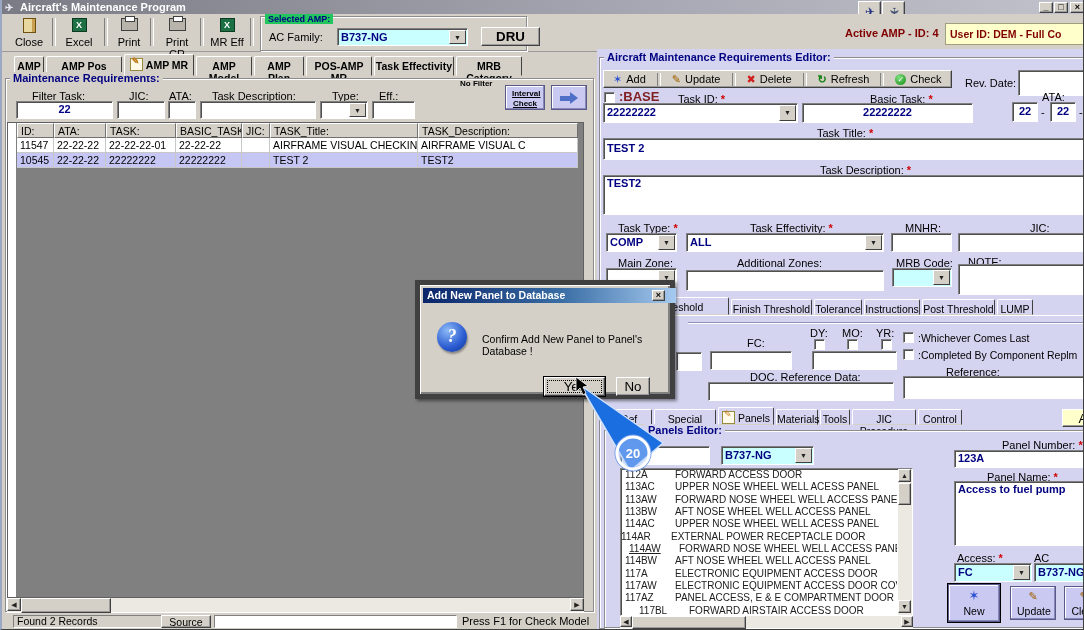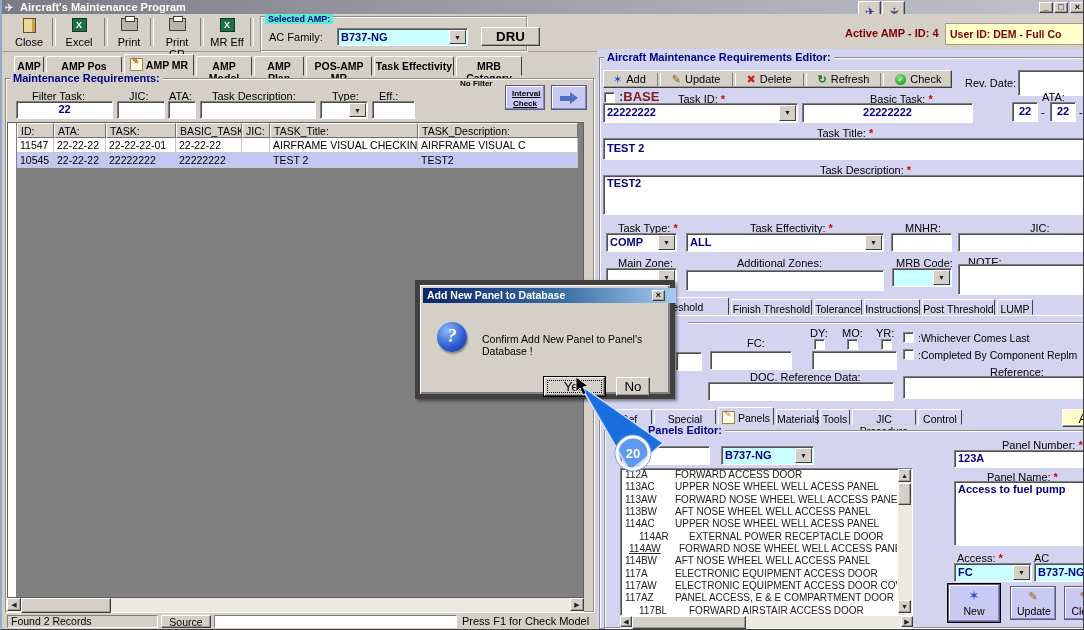--- a/index.html
+++ b/index.html
@@ -95,21 +95,21 @@
       <button class="tbbtn abs" style="border: none; background: transparent; left: 202px; top: 2px; width: 46px; height: 33px;"><span class="ictop"><span class="i-xl">X</span></span><span>MR Eff</span></button>
       <button class="tbbtn abs" style="border: none; background: transparent; left: 252px; top: 2px; width: 18px; height: 33px;"><span class="ictop"><span class="i-help">?</span></span><span>H</span></button>
       <div class="tbsep" style="left: 50px;"></div>
       <div class="tbsep" style="left: 102px;"></div>
       <div class="tbsep" style="left: 148px;"></div>
       <div class="tbsep" style="left: 198px;"></div>
       <div class="tbsep" style="left: 248px;"></div>
     </div>
 
   <div class="abs grp" style="left:258px;top:16px;width:267px;height:35px;background:#d4d0c8;z-index:2;">
-    <span class="abs grplbl" style="left:4px;top:-3px;background:#5eead4;font-size:9px;">Selected AMP:</span>
+    <span class="abs grplbl" style="left:4px;top:-3px;background:#22c55e;font-size:9px;">Selected AMP:</span>
     <span class="abs" style="left:8px;top:14px;">AC Family:</span>
     <div class="abs sunken cyan" style="left:76px;top:11px;width:131px;height:18px;">
       <span class="val" style="padding-left:3px;line-height:16px;">B737-NG</span>
       <span class="dd">▼</span>
     </div>
   </div>
   <button class="abs btn" style="left:479px;top:27px;width:59px;height:19px;font-weight:bold;z-index:2;">DRU</button>
   <span class="abs" style="left:843px;top:27px;color:#800000;font-weight:bold;">Active AMP - ID: 4</span>
   <div class="abs" style="left:943px;top:23px;width:141px;height:22px;background:#ffffcc;border:1px solid #a0a080;">
     <span class="ellip" style="display:block;color:#800000;font-weight:bold;font-size:10.5px;line-height:20px;padding-left:4px;">User ID: DEM - Full Co</span>
@@ -183,21 +183,21 @@
         <div class="gc abs" style="left: 410px; top: 0px; width: 160px; height: 15px;">TEST2</div>
       </div>
     </div>
 
   <div class="abs sb" style="left:5px;top:598px;width:577px;height:14px;">
     <button class="abs sbbtn" style="left:0;top:0;width:14px;height:13px;">◀</button>
     <div class="sbthumb" style="left:14px;top:0;width:88px;height:13px;"></div>
     <button class="abs sbbtn" style="right:0;top:0;width:14px;height:13px;">▶</button>
   </div>
 
-  <div class="abs sunkeng" style="left:5px;top:615px;width:151px;height:13px;">
+  <div class="abs sunkeng" style="left:11px;top:615px;width:151px;height:13px;">
     <span style="display:block;font-size:10.5px;line-height:11px;padding-left:3px;">Found 2 Records</span>
   </div>
   <button class="abs btn" style="left:159px;top:615px;width:50px;height:13px;font-size:10.5px;line-height:10px;">Source</button>
   <div class="abs sunkeng" style="left:212px;top:615px;width:243px;height:13px;background:#fff;"></div>
   <span class="abs" style="left:460px;top:615px;">Press F1 for Check Model</span>
 
   <div class="abs lav" style="left:595px;top:49px;width:489px;height:581px;"></div>
   <div class="abs grp" style="left:597px;top:57px;width:486px;height:572px;"></div>
   <span class="abs grplbl lav" style="left:602px;top:51px;">Aircraft Maintenance Requirements Editor:</span>
 
@@ -303,21 +303,21 @@
   <span class="abs" style="left:840px;top:327px;">MO:</span>
   <span class="abs" style="left:874px;top:327px;">YR:</span>
   <span class="abs cb" style="left:812px;top:339px;"></span>
   <span class="abs cb" style="left:845px;top:339px;"></span>
   <span class="abs cb" style="left:879px;top:339px;"></span>
   <div class="abs sunken" style="left:810px;top:351px;width:85px;height:19px;"></div>
   <span class="abs cb" style="left:901px;top:332px;"></span>
   <span class="abs" style="left:916px;top:332px;font-size:10.5px;">:Whichever Comes Last</span>
   <span class="abs cb" style="left:901px;top:349px;"></span>
   <span class="abs ellip" style="left:916px;top:349px;width:168px;font-size:10.5px;">:Completed By Component Replm</span>
-  <span class="abs" style="left:988px;top:366px;">Reference:</span>
+  <span class="abs" style="left:944px;top:366px;">Reference:</span>
   <div class="abs sunken" style="left:901px;top:376px;width:184px;height:23px;"></div>
   <span class="abs" style="left:748px;top:371px;">DOC. Reference Data:</span>
   <div class="abs sunken" style="left:706px;top:382px;width:186px;height:19px;"></div>
 
   <div class="abs" id="dettabs" style="left:0;top:407px;width:1084px;height:20px;">
       <div class="tab tab2 abs" style="background: rgb(212, 212, 240); left: 604px; top: 2px; width: 46px; height: 16px;"><span>Ref</span></div>
       <div class="tab tab2 abs" style="background: rgb(212, 212, 240); left: 652px; top: 2px; width: 62px; height: 16px;"><span>Special Insp.</span></div>
       <div class="tab tab2 active abs" style="background: rgb(212, 212, 240); left: 716px; top: 0px; width: 56px; height: 18px;"><span class="notepad"><i>✎</i></span><span>Panels</span></div>
       <div class="tab tab2 abs" style="background: rgb(212, 212, 240); left: 774px; top: 2px; width: 42px; height: 16px;"><span>Materials</span></div>
       <div class="tab tab2 abs" style="background: rgb(212, 212, 240); left: 818px; top: 2px; width: 30px; height: 16px;"><span>Tools</span></div>
@@ -334,21 +334,21 @@
   <div class="abs sunken cyan" style="left:719px;top:446px;width:93px;height:19px;">
     <span class="val" style="padding-left:3px;line-height:16px;">B737-NG</span>
     <span class="dd">▼</span>
   </div>
   <div class="abs sunken" id="panellist" style="left:618px;top:468px;width:293px;height:148px;overflow:hidden;">
       <div class="abs" style="left: 0px; top: 0px; width: 276px; height: 12.33px; font-size: 10px; line-height: 12px; white-space: nowrap; overflow: hidden; color: rgb(32, 32, 32);"><span style="display: inline-block; width: 50px; padding-left: 4px;">112A</span><span>FORWARD ACCESS DOOR</span></div>
       <div class="abs" style="left: 0px; top: 12.33px; width: 276px; height: 12.33px; font-size: 10px; line-height: 12px; white-space: nowrap; overflow: hidden; color: rgb(32, 32, 32);"><span style="display: inline-block; width: 50px; padding-left: 4px;">113AC</span><span>UPPER NOSE WHEEL WELL ACESS PANEL</span></div>
       <div class="abs" style="left: 0px; top: 24.66px; width: 276px; height: 12.33px; font-size: 10px; line-height: 12px; white-space: nowrap; overflow: hidden; color: rgb(32, 32, 32);"><span style="display: inline-block; width: 50px; padding-left: 4px;">113AW</span><span>FORWARD NOSE WHEEL WELL ACCESS PANEL</span></div>
       <div class="abs" style="left: 0px; top: 36.99px; width: 276px; height: 12.33px; font-size: 10px; line-height: 12px; white-space: nowrap; overflow: hidden; color: rgb(32, 32, 32);"><span style="display: inline-block; width: 50px; padding-left: 4px;">113BW</span><span>AFT NOSE WHEEL WELL ACCESS PANEL</span></div>
       <div class="abs" style="left: 0px; top: 49.32px; width: 276px; height: 12.33px; font-size: 10px; line-height: 12px; white-space: nowrap; overflow: hidden; color: rgb(32, 32, 32);"><span style="display: inline-block; width: 50px; padding-left: 4px;">114AC</span><span>UPPER NOSE WHEEL WELL ACESS PANEL</span></div>
-      <div class="abs" style="left: 0px; top: 61.65px; width: 276px; height: 12.33px; font-size: 10px; line-height: 12px; white-space: nowrap; overflow: hidden; color: rgb(32, 32, 32);"><span style="display: inline-block; width: 50px; padding-left: 18px;">114AR</span><span>EXTERNAL POWER RECEPTACLE DOOR</span></div>
+      <div class="abs" style="left: 0px; top: 61.65px; width: 276px; height: 12.33px; font-size: 10px; line-height: 12px; white-space: nowrap; overflow: hidden; color: rgb(32, 32, 32);"><span style="display: inline-block; width: 50px; padding-left: 0;">114AR</span><span>EXTERNAL POWER RECEPTACLE DOOR</span></div>
       <div class="abs" style="left: 0px; top: 73.98px; width: 276px; height: 12.33px; font-size: 10px; line-height: 12px; white-space: nowrap; overflow: hidden; color: rgb(32, 32, 32);"><span style="display: inline-block; width: 50px; padding-left: 8px; text-decoration: underline;">114AW</span><span>FORWARD NOSE WHEEL WELL ACCESS PANEL</span></div>
       <div class="abs" style="left: 0px; top: 86.31px; width: 276px; height: 12.33px; font-size: 10px; line-height: 12px; white-space: nowrap; overflow: hidden; color: rgb(32, 32, 32);"><span style="display: inline-block; width: 50px; padding-left: 4px;">114BW</span><span>AFT NOSE WHEEL WELL ACCESS PANEL</span></div>
       <div class="abs" style="left: 0px; top: 98.64px; width: 276px; height: 12.33px; font-size: 10px; line-height: 12px; white-space: nowrap; overflow: hidden; color: rgb(32, 32, 32);"><span style="display: inline-block; width: 50px; padding-left: 4px;">117A</span><span>ELECTRONIC EQUIPMENT ACCESS DOOR</span></div>
       <div class="abs" style="left: 0px; top: 110.97px; width: 276px; height: 12.33px; font-size: 10px; line-height: 12px; white-space: nowrap; overflow: hidden; color: rgb(32, 32, 32);"><span style="display: inline-block; width: 50px; padding-left: 4px;">117AW</span><span>ELECTRONIC EQUIPMENT ACCESS DOOR COVER</span></div>
       <div class="abs" style="left: 0px; top: 123.3px; width: 276px; height: 12.33px; font-size: 10px; line-height: 12px; white-space: nowrap; overflow: hidden; color: rgb(32, 32, 32);"><span style="display: inline-block; width: 50px; padding-left: 4px;">117AZ</span><span>PANEL ACCESS, E &amp; E COMPARTMENT DOOR COV</span></div>
       <div class="abs" style="left: 14px; top: 135.63px; width: 276px; height: 12.33px; font-size: 10px; line-height: 12px; white-space: nowrap; overflow: hidden; color: rgb(32, 32, 32);"><span style="display: inline-block; width: 50px; padding-left: 4px;">117BL</span><span>FORWARD AIRSTAIR ACCESS DOOR</span></div>
       <div class="sb abs" style="left: 277px; top: 0px; width: 14px; height: 146px;">
         <button class="sbbtn abs" style="left: 0px; top: 0px; width: 13px; height: 13px;">▲</button>
         <div class="sbthumb abs" style="left: 0px; top: 14px; width: 13px; height: 22px;"></div>
         <button class="sbbtn abs" style="left: 0px; top: 131px; width: 13px; height: 13px;">▼</button>

